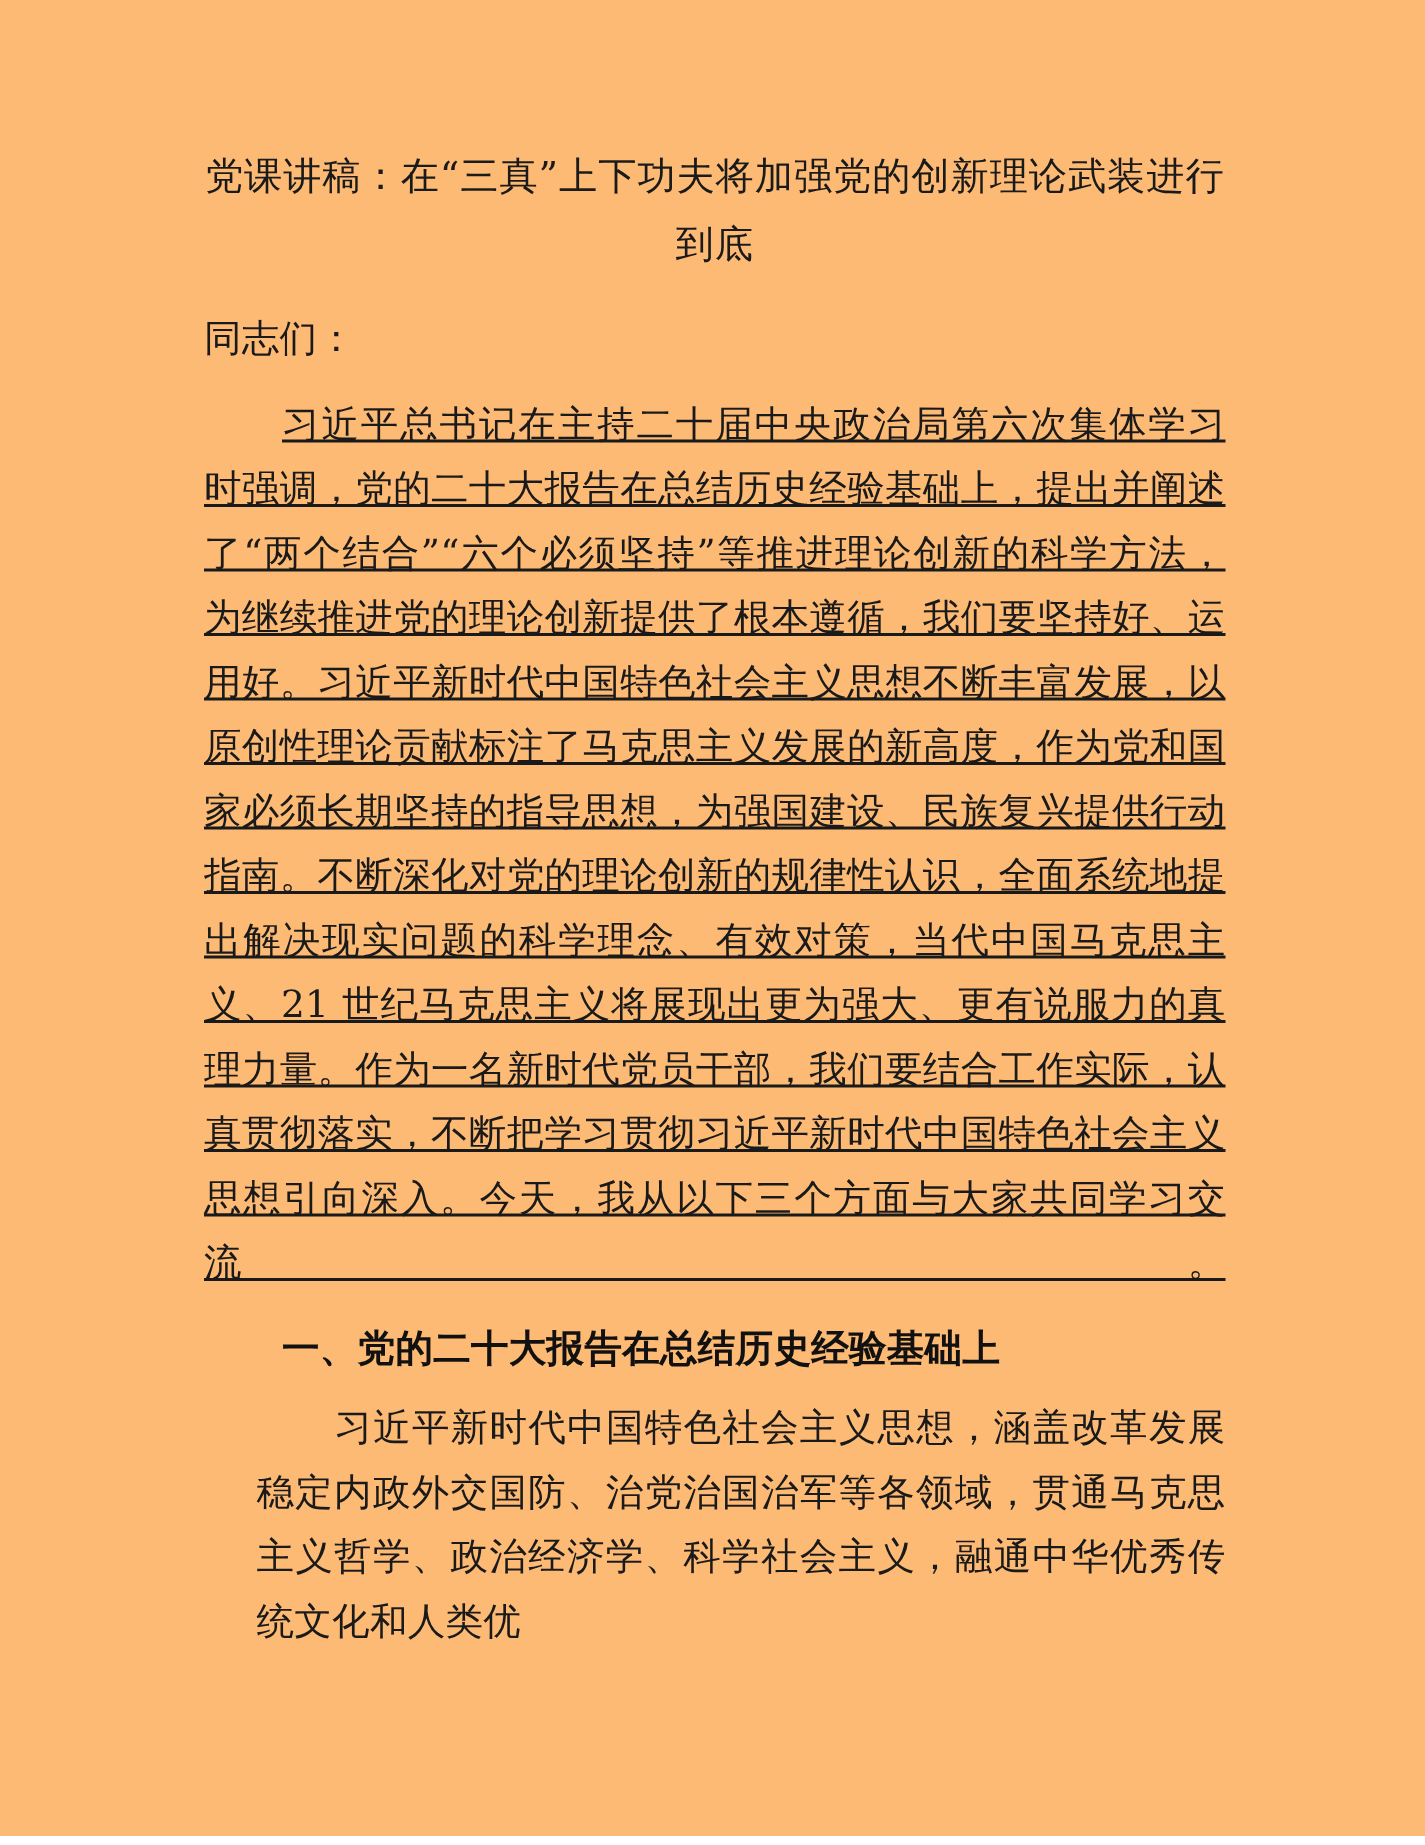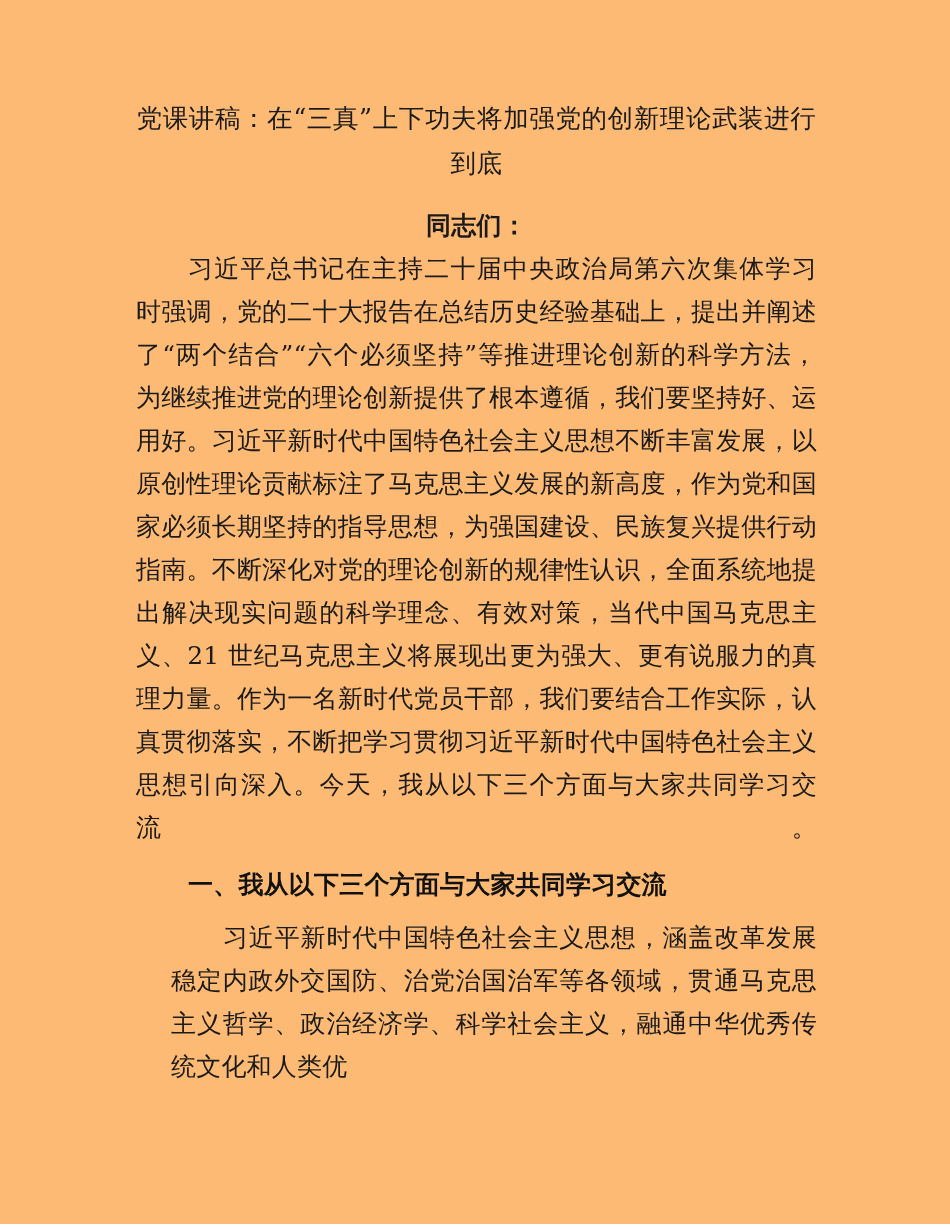--- a/index.html
+++ b/index.html
@@ -30,39 +30,40 @@
     line-height: 45px;
     text-align: center;
     letter-spacing: 0.6px;
     font-weight: 400;
     margin: 0 0 0 0;
     color: #1a1a1a;
   }
   .salutation {
     font-size: 25px;
     line-height: 43px;
-    text-align: center;
+    text-align: left;
     text-indent: 0;
     margin: 18px 0 0 0;
     letter-spacing: 0.2px;
     color: #1a1a1a;
-    font-weight: bold;
   }
   .para {
     font-size: 25px;
     line-height: 43px;
     text-align: justify;
     text-align-last: justify;
     text-indent: 52px;
     margin: 0;
     letter-spacing: 0.2px;
     color: #1a1a1a;
     hyphens: none;
   }
   .para.first-body {
+    margin-top: 14px;
+    text-decoration: underline;
   }
   .para.last-line-left {
     text-align-last: left;
     margin-left: 35px;
   }
   .section-heading {
     font-size: 25px;
     line-height: 43px;
     text-indent: 52px;
     text-align: left;
@@ -80,18 +81,18 @@
 
     <h1 class="doc-title">
       <span>党课讲稿：在“三真”上下功夫将加强党的创新理论武装进行</span><br>
       <span>到底</span>
     </h1>
 
     <p class="salutation">同志们：</p>
 
     <p class="para first-body">习近平总书记在主持二十届中央政治局第六次集体学习时强调，党的二十大报告在总结历史经验基础上，提出并阐述了“两个结合”“六个必须坚持”等推进理论创新的科学方法，为继续推进党的理论创新提供了根本遵循，我们要坚持好、运用好。习近平新时代中国特色社会主义思想不断丰富发展，以原创性理论贡献标注了马克思主义发展的新高度，作为党和国家必须长期坚持的指导思想，为强国建设、民族复兴提供行动指南。不断深化对党的理论创新的规律性认识，全面系统地提出解决现实问题的科学理念、有效对策，当代中国马克思主义、21 世纪马克思主义将展现出更为强大、更有说服力的真理力量。作为一名新时代党员干部，我们要结合工作实际，认真贯彻落实，不断把学习贯彻习近平新时代中国特色社会主义思想引向深入。今天，我从以下三个方面与大家共同学习交流。</p>
 
-    <h2 class="section-heading">一、我从以下三个方面与大家共同学习交流</h2>
+    <h2 class="section-heading">一、党的二十大报告在总结历史经验基础上</h2>
 
     <p class="para last-line-left">习近平新时代中国特色社会主义思想，涵盖改革发展稳定内政外交国防、治党治国治军等各领域，贯通马克思主义哲学、政治经济学、科学社会主义，融通中华优秀传统文化和人类优</p>
 
   </div>
 </div>
 
 </body></html>

